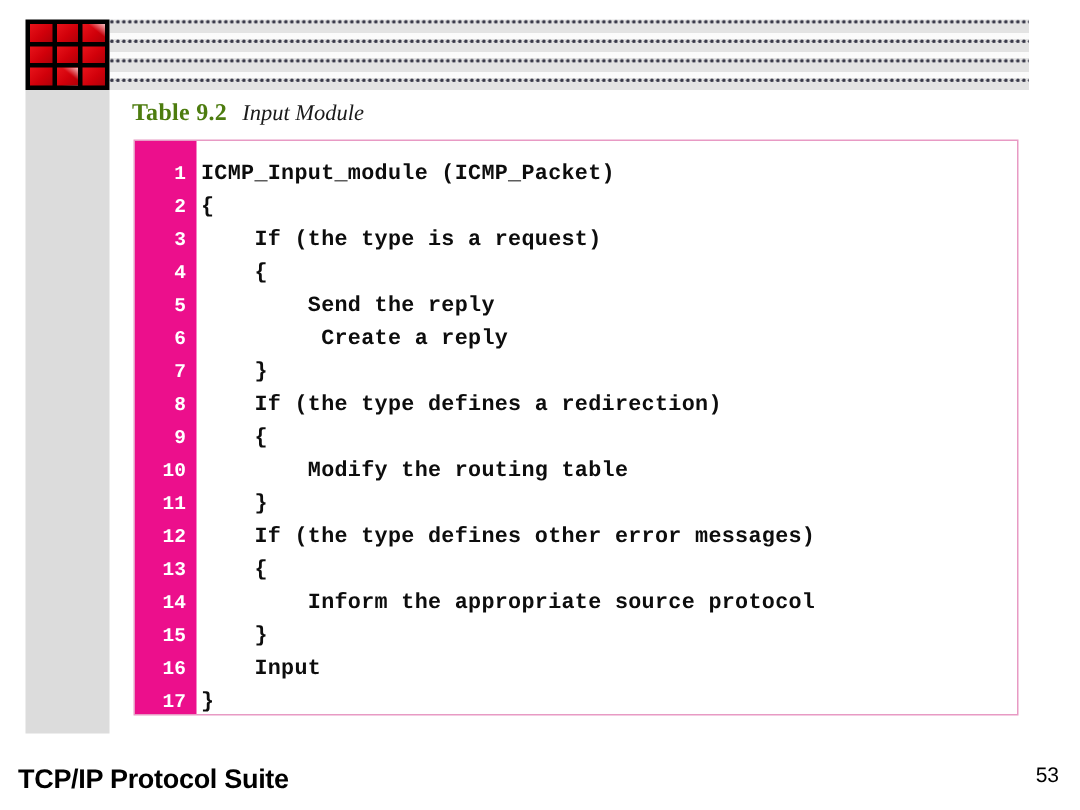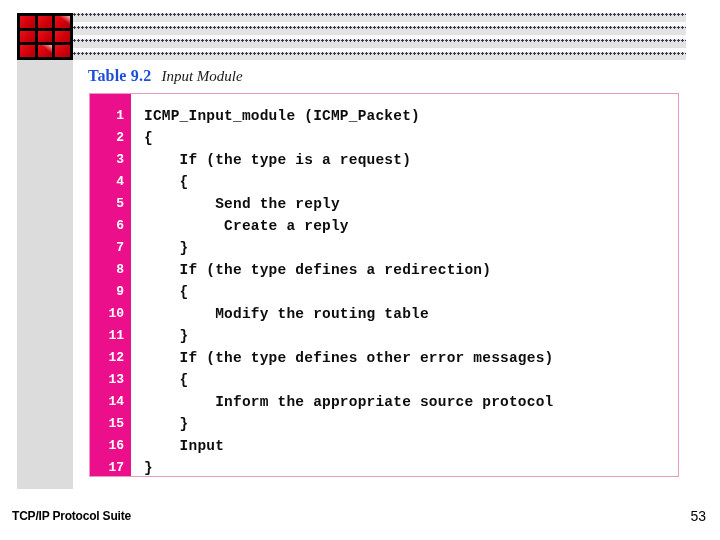--- a/index.html
+++ b/index.html
@@ -76,21 +76,21 @@
     position: absolute;
     left: 88px;
     top: 67px;
     height: 22px;
     white-space: nowrap;
     font-family: "Liberation Serif", serif;
   }
   #caption-label {
     font-weight: bold;
     font-size: 16px;
-    color: #1d4ed8;
+    color: #4d7c0f;
     letter-spacing: 0.2px;
   }
   #caption-title {
     font-style: italic;
     font-size: 15px;
     color: #1a1a1a;
     margin-left: 6px;
   }
 
   
@@ -119,41 +119,41 @@
     padding-right: 7px;
     box-sizing: border-box;
     color: #ffffff;
     font-family: "Liberation Mono", monospace;
     font-size: 13px;
     font-weight: bold;
   }
   #code-lines {
     flex: 1 1 auto;
     padding-top: 11px;
-    padding-left: 13px;
+    padding-left: 3px;
     box-sizing: border-box;
     overflow: hidden;
   }
   #code-lines .cl {
     height: 22px;
     line-height: 22px;
     color: #0d0d0d;
     font-family: "Liberation Mono", monospace;
     font-size: 14.5px;
     font-weight: bold;
     white-space: pre;
     letter-spacing: 0.2px;
   }
 
   
   #footer-title {
     position: absolute;
     left: 12px;
     top: 509px;
-    font-size: 12px;
+    font-size: 18px;
     font-weight: bold;
     color: #000000;
     letter-spacing: -0.2px;
   }
   #footer-page {
     position: absolute;
     right: 14px;
     top: 508px;
     font-size: 14px;
     color: #000000;

